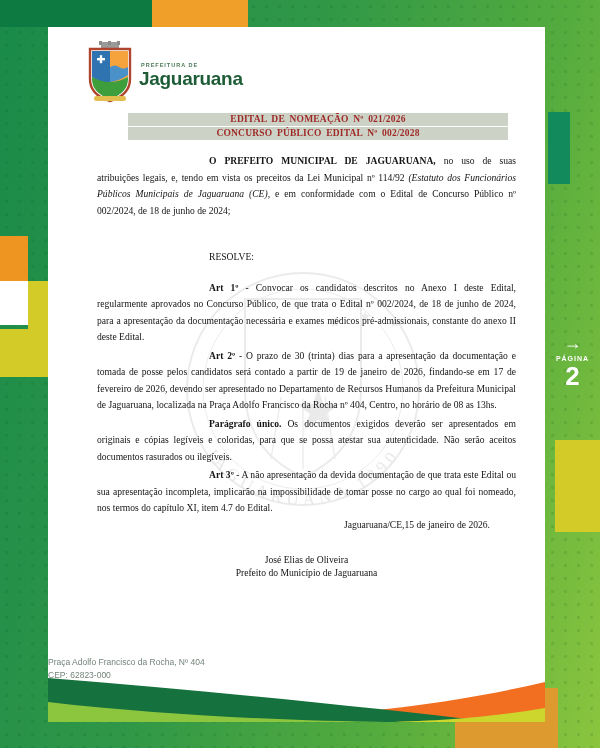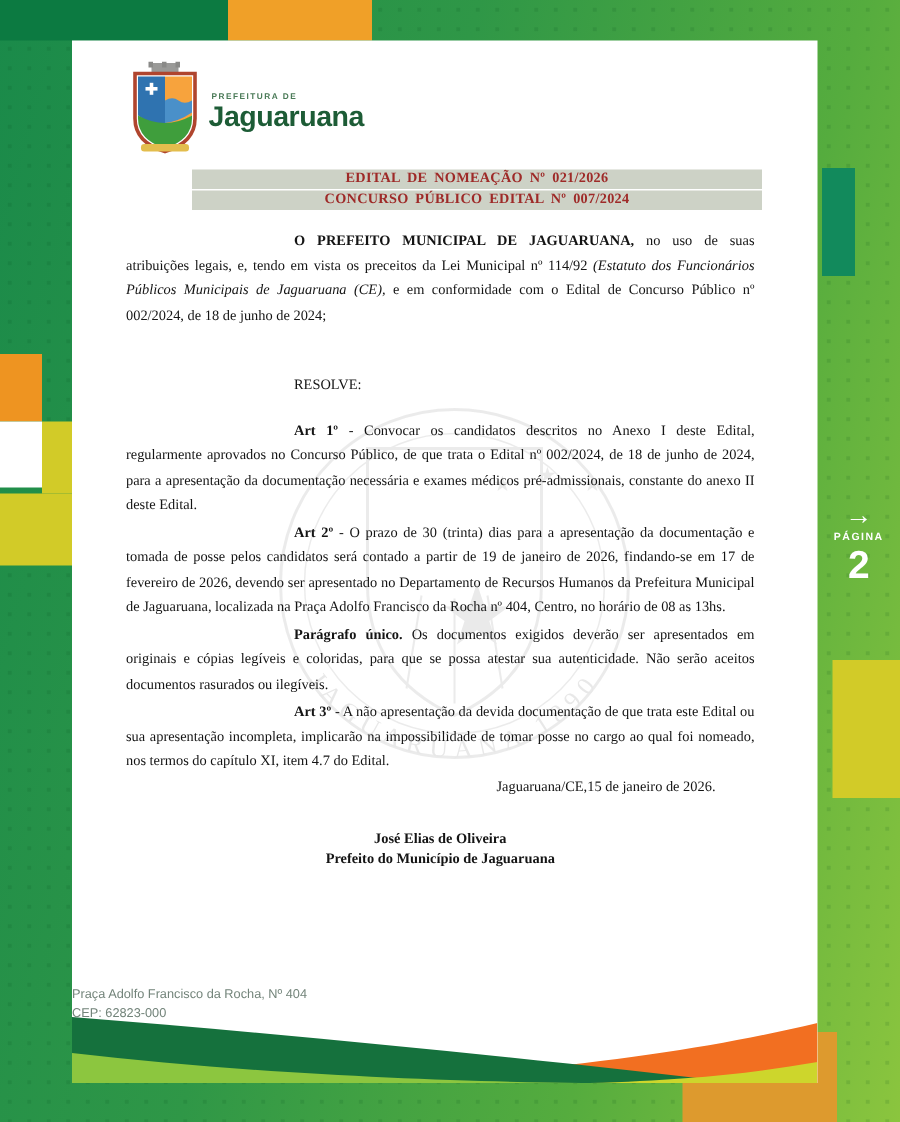--- a/index.html
+++ b/index.html
@@ -34,28 +34,28 @@
   .org-label{position:absolute;left:93px;top:35px;font-size:5.5px;letter-spacing:1px;color:#4a7a57;font-weight:bold;}
   .org-name{position:absolute;left:91px;top:41px;font-size:19px;font-weight:bold;color:#1d5c36;letter-spacing:-0.3px;}
   
   .banner{position:absolute;left:80px;top:86px;width:380px;}
   .banner .bar{background:#cdd2c6;height:13px;margin-bottom:1px;text-align:center;
     font-family:"Liberation Serif",serif;font-weight:bold;font-size:9.5px;line-height:13px;
     color:#9e2a28;word-spacing:2px;letter-spacing:0.2px;}
   
   .wm{position:absolute;left:105px;top:212px;width:300px;height:300px;opacity:0.55;}
   
-  .doc-text{position:absolute;left:36px;top:126px;width:419px;
+  .doc-text{position:absolute;left:49px;top:126px;width:419px;
     font-family:"Liberation Serif",serif;font-size:9.6px;line-height:16.5px;color:#141414;
     text-align:justify;z-index:2;}
   .doc-text p{margin:0;text-indent:112px;}
   .doc-text p.resolve{margin-top:30px;margin-bottom:14px;font-weight:normal;}
   .doc-text p.art{margin-top:2px;}
   .dateline{margin-top:14px;text-align:right;text-indent:0;padding-right:26px;}
-  .sig{margin-top:20px;text-align:center;font-weight:bold;line-height:13px;}
+  .sig{margin-top:20px;text-align:center;font-weight:normal;line-height:13px;}
   .sig div{text-indent:0;}
   
   .sheet-footer{position:absolute;left:0;top:629px;width:497px;
     font-size:8.5px;line-height:13px;color:#73847a;z-index:2;}
   .waves{position:absolute;left:0;bottom:0;width:497px;height:46px;z-index:1;}
 </style>
 </head>
 <body>
 
 <div class="canvas">
@@ -91,21 +91,21 @@
       <path d="M8,36 Q26,46 44,36 L44,38 Q44,52 26,58 Q8,52 8,38 Z" fill="#3f9e3c"></path>
       <rect x="13" y="17" width="8" height="2.4" fill="#ffffff"></rect>
       <rect x="15.8" y="14.2" width="2.4" height="8" fill="#ffffff"></rect>
       <rect x="10" y="55" width="32" height="5" rx="2.2" fill="#e3bd4d"></rect>
     </svg>
     <div class="org-label">PREFEITURA DE</div>
     <div class="org-name">Jaguaruana</div>
 
     <div class="banner">
       <div class="bar">EDITAL DE NOMEAÇÃO Nº 021/2026</div>
-      <div class="bar">CONCURSO PÚBLICO EDITAL Nº 007/2024</div>
+      <div class="bar">CONCURSO PÚBLICO EDITAL Nº 002/2028</div>
     </div>
 
     <svg class="wm" viewBox="0 0 300 300">
       <g fill="none" stroke="#dcdcdc" stroke-width="2">
         <circle cx="150" cy="150" r="116"></circle>
         <circle cx="150" cy="150" r="100" stroke-width="1"></circle>
         <path d="M92,60 L208,60 L208,150 Q208,212 150,238 Q92,212 92,150 Z"></path>
         <path d="M150,160 L150,230 M128,158 L118,220 M172,158 L182,220" stroke-width="1.4"></path>
       </g>
       <g fill="#d9d9d9" font-family="DejaVu Sans, sans-serif" text-anchor="middle">

